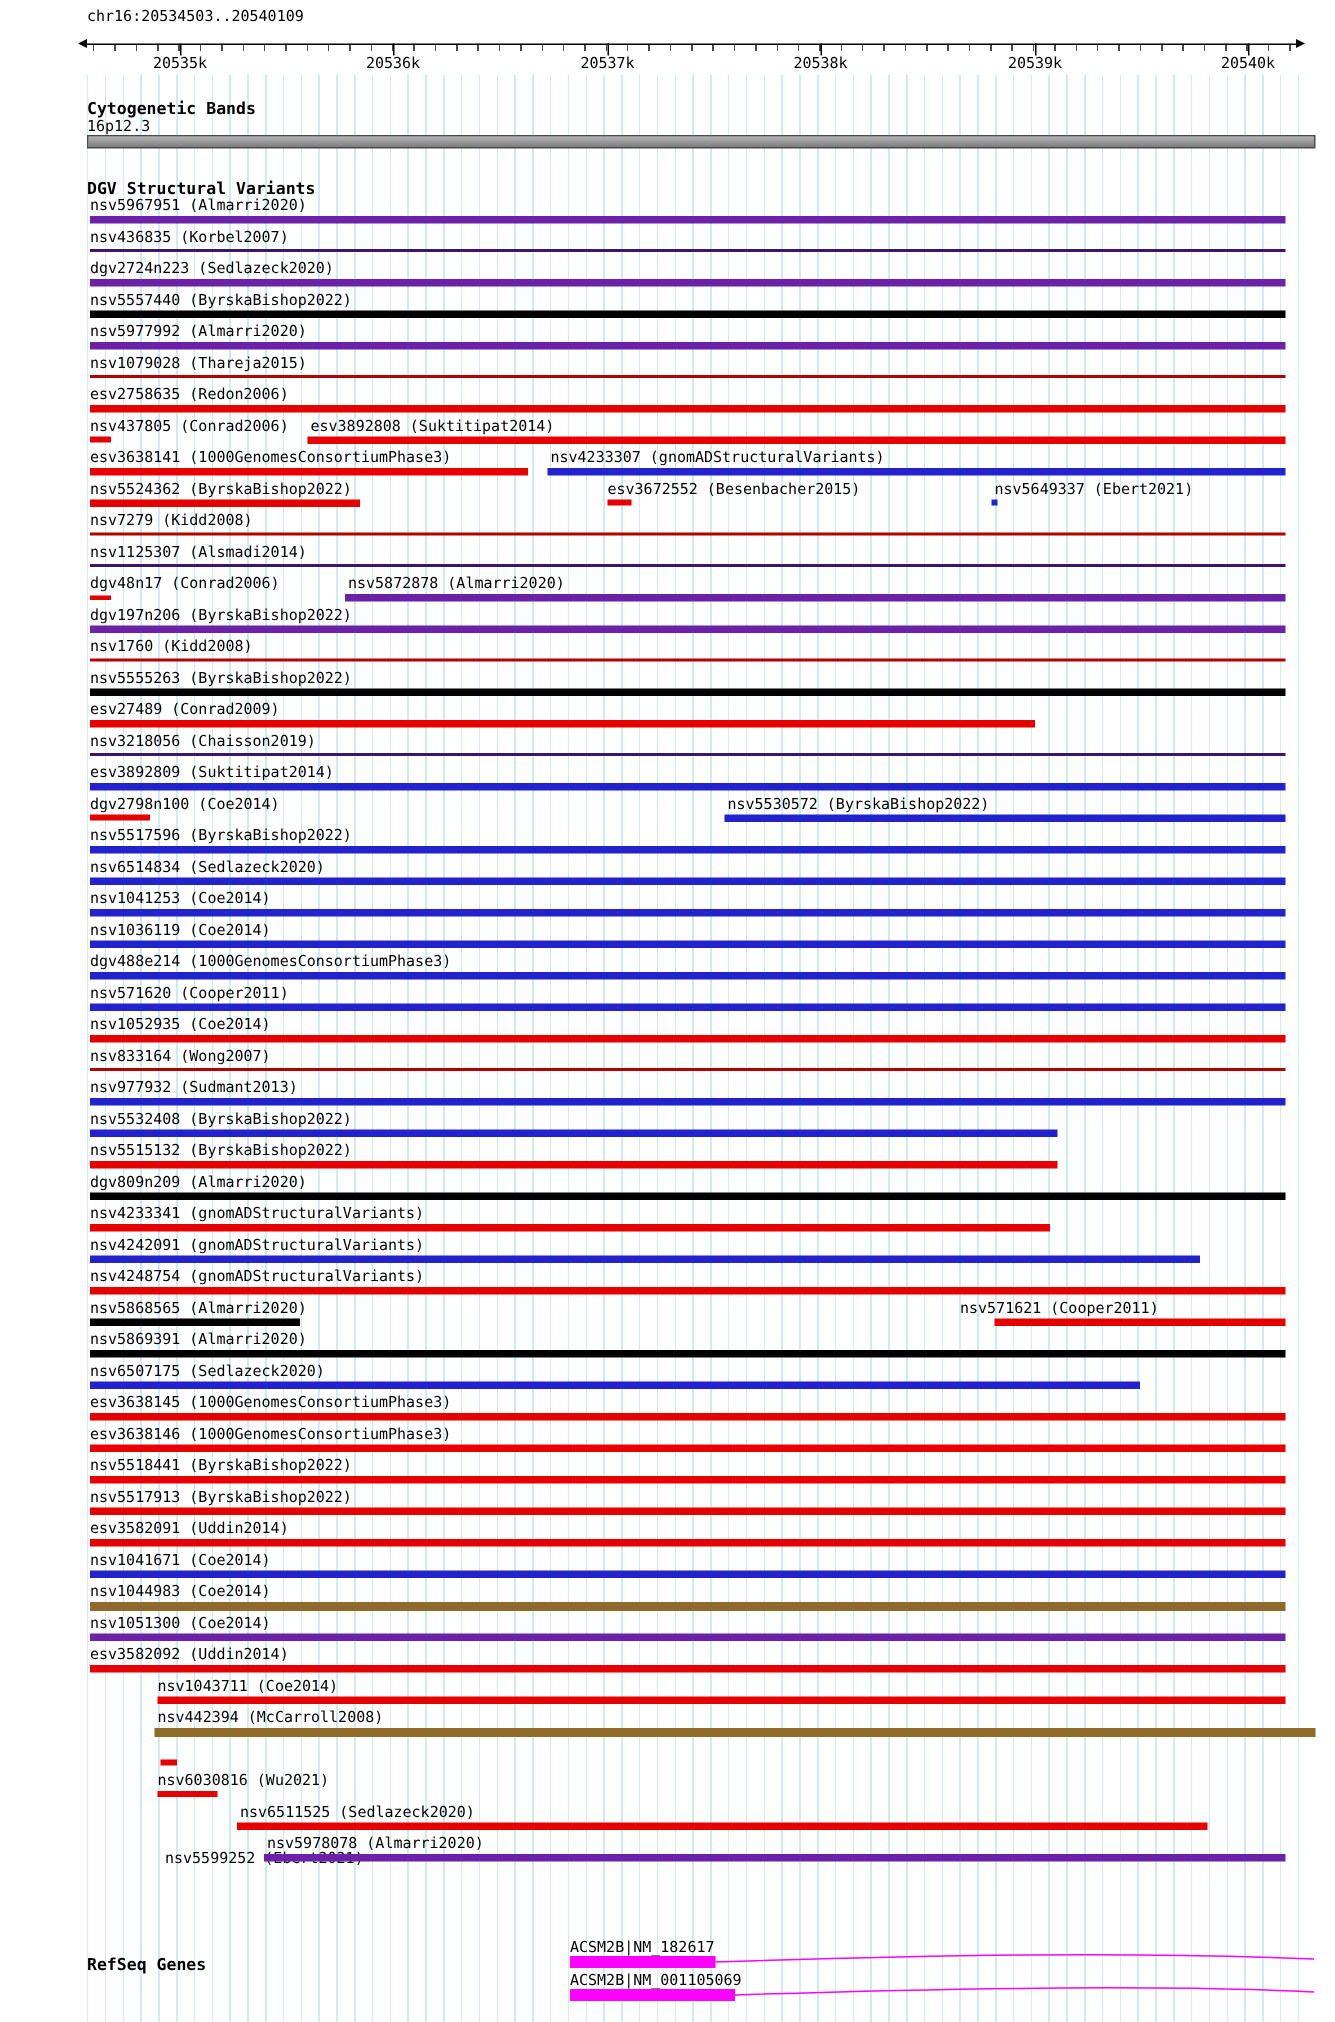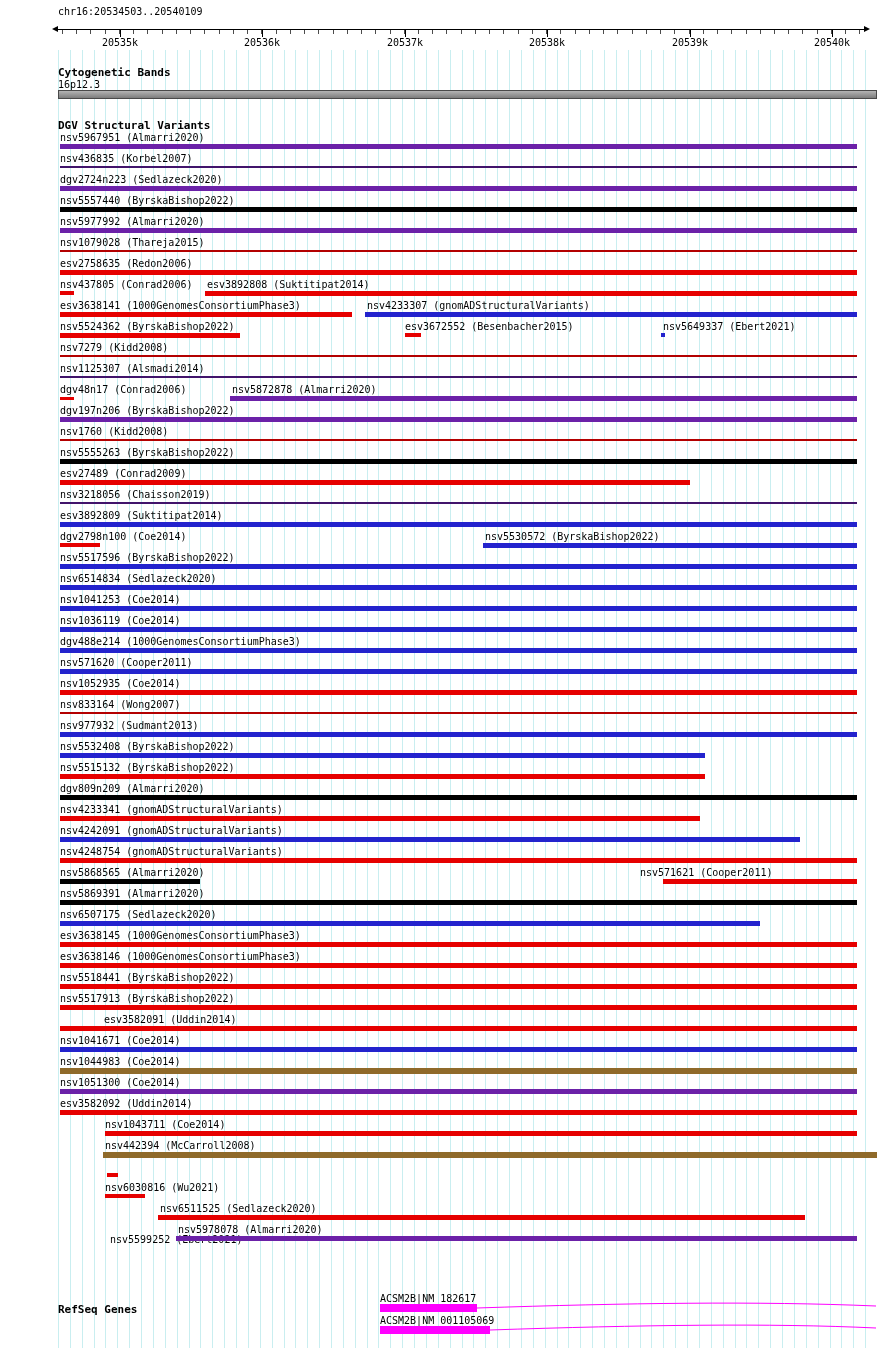--- a/index.html
+++ b/index.html
@@ -151,21 +151,21 @@
       <div class="vlabel" style="left: 60px; top: 909px;">nsv6507175 (Sedlazeck2020)</div>
       <div class="vbar" style="left: 60px; top: 921px; width: 700px; height: 5px; background: rgb(35, 35, 205);"></div>
       <div class="vlabel" style="left: 60px; top: 930px;">esv3638145 (1000GenomesConsortiumPhase3)</div>
       <div class="vbar" style="left: 60px; top: 942px; width: 797px; height: 5px; background: rgb(230, 0, 0);"></div>
       <div class="vlabel" style="left: 60px; top: 951px;">esv3638146 (1000GenomesConsortiumPhase3)</div>
       <div class="vbar" style="left: 60px; top: 963px; width: 797px; height: 5px; background: rgb(230, 0, 0);"></div>
       <div class="vlabel" style="left: 60px; top: 972px;">nsv5518441 (ByrskaBishop2022)</div>
       <div class="vbar" style="left: 60px; top: 984px; width: 797px; height: 5px; background: rgb(230, 0, 0);"></div>
       <div class="vlabel" style="left: 60px; top: 993px;">nsv5517913 (ByrskaBishop2022)</div>
       <div class="vbar" style="left: 60px; top: 1005px; width: 797px; height: 5px; background: rgb(230, 0, 0);"></div>
-      <div class="vlabel" style="left: 60px; top: 1014px; padding-left: 44px;">esv3582091 (Uddin2014)</div>
+      <div class="vlabel" style="left: 60px; top: 1014px;">esv3582091 (Uddin2014)</div>
       <div class="vbar" style="left: 60px; top: 1026px; width: 797px; height: 5px; background: rgb(230, 0, 0);"></div>
       <div class="vlabel" style="left: 60px; top: 1035px;">nsv1041671 (Coe2014)</div>
       <div class="vbar" style="left: 60px; top: 1047px; width: 797px; height: 5px; background: rgb(35, 35, 205);"></div>
       <div class="vlabel" style="left: 60px; top: 1056px;">nsv1044983 (Coe2014)</div>
       <div class="vbar" style="left: 60px; top: 1068px; width: 797px; height: 6px; background: rgb(143, 106, 42);"></div>
       <div class="vlabel" style="left: 60px; top: 1077px;">nsv1051300 (Coe2014)</div>
       <div class="vbar" style="left: 60px; top: 1089px; width: 797px; height: 5px; background: rgb(107, 33, 168);"></div>
       <div class="vlabel" style="left: 60px; top: 1098px;">esv3582092 (Uddin2014)</div>
       <div class="vbar" style="left: 60px; top: 1110px; width: 797px; height: 5px; background: rgb(230, 0, 0);"></div>
       <div class="vlabel" style="left: 105px; top: 1119px;">nsv1043711 (Coe2014)</div>

